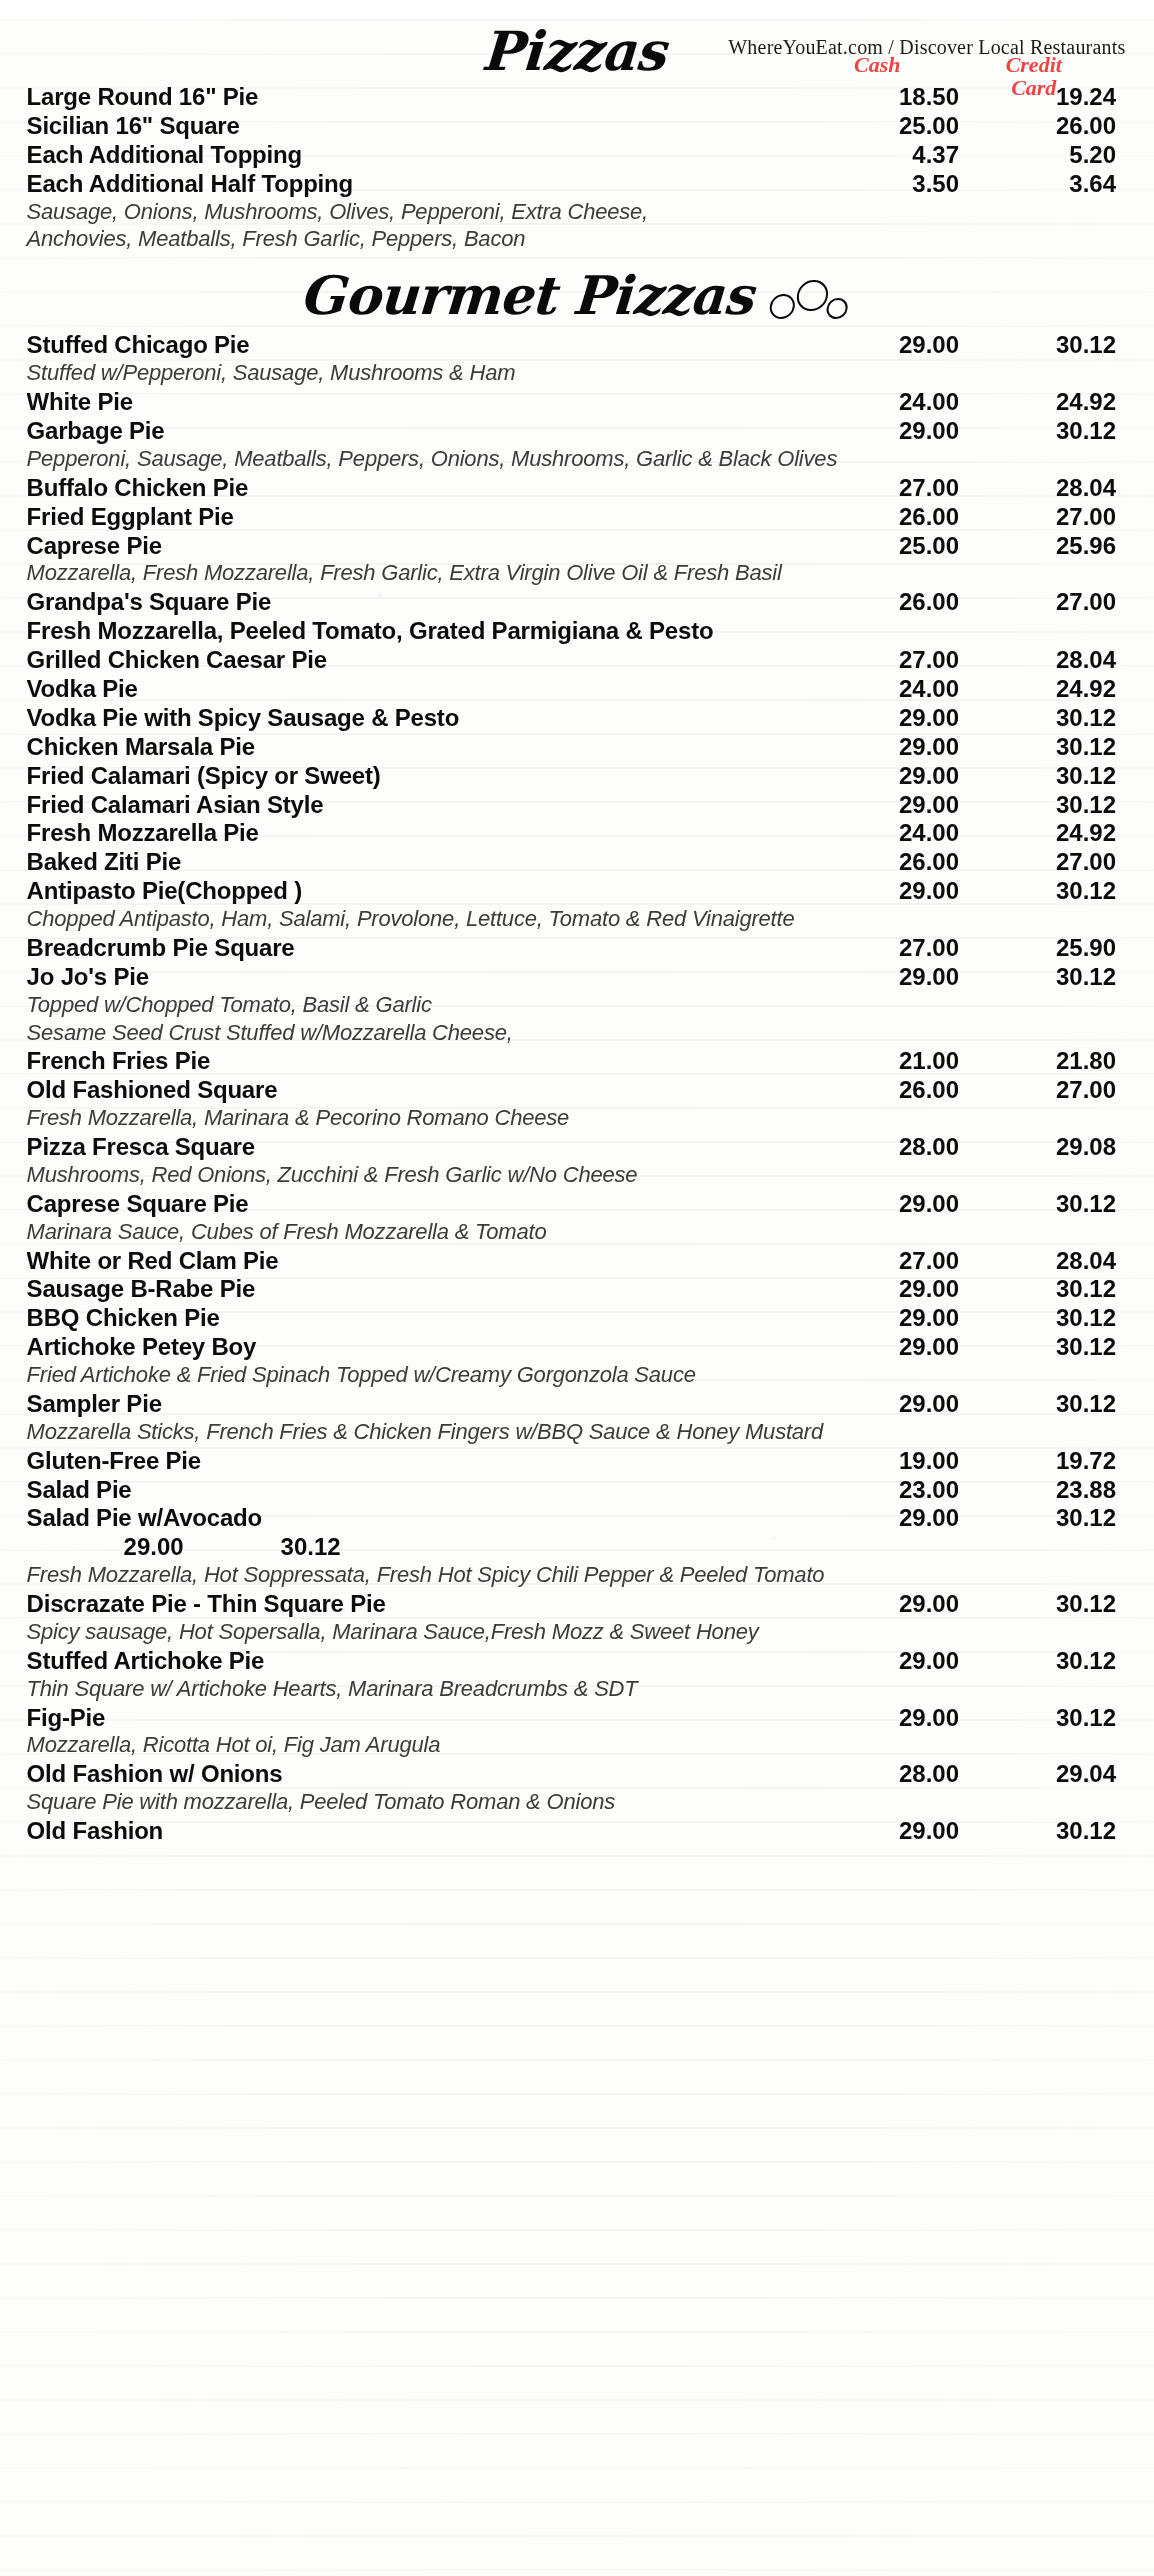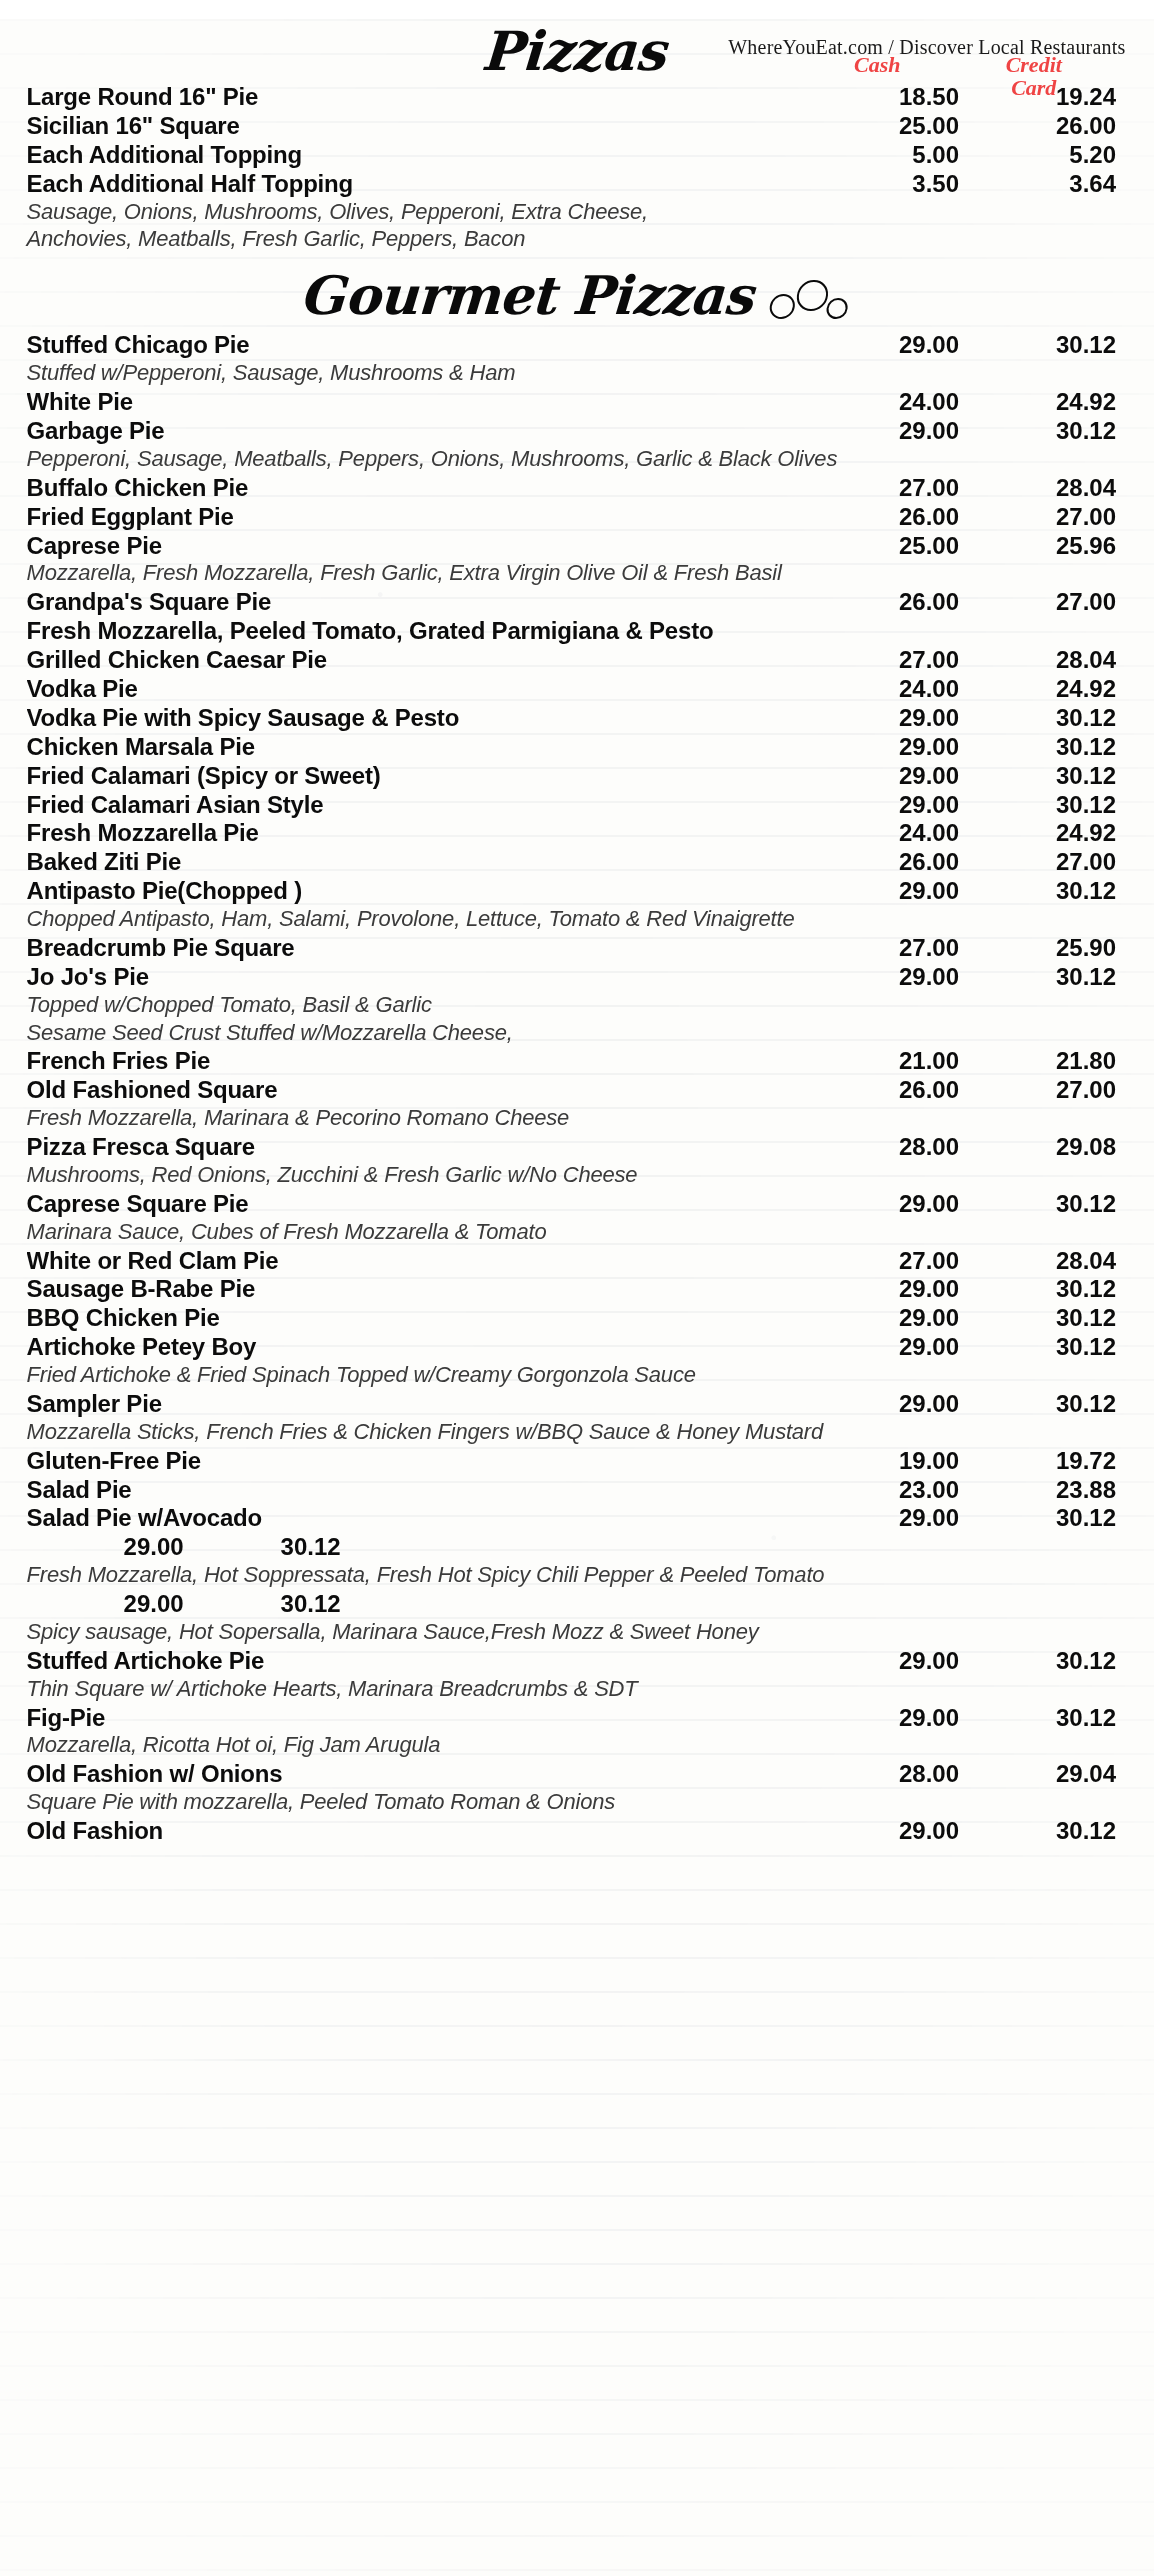--- a/index.html
+++ b/index.html
@@ -171,21 +171,21 @@
         <div class="price">18.50</div>
         <div class="price card">19.24</div>
       </div>
       <div class="row">
         <div class="item-name">Sicilian 16" Square</div>
         <div class="price">25.00</div>
         <div class="price card">26.00</div>
       </div>
       <div class="row">
         <div class="item-name">Each Additional Topping</div>
-        <div class="price">5.00</div>
+        <div class="price">4.37</div>
         <div class="price card">5.20</div>
       </div>
       <div class="row">
         <div class="item-name">Each Additional Half Topping</div>
         <div class="price">3.50</div>
         <div class="price card">3.64</div>
       </div>
       <div class="desc">Sausage, Onions, Mushrooms, Olives, Pepperoni, Extra Cheese,</div>
       <div class="desc">Anchovies, Meatballs, Fresh Garlic, Peppers, Bacon</div>
     </div>
@@ -360,20 +360,21 @@
           <div class="item-name">Salad Pie w/Avocado</div>
           <div class="price">29.00</div>
           <div class="price card">30.12</div>
         </div>
         <div class="row">
           <div class="price">29.00</div>
           <div class="price card">30.12</div>
         </div>
         <div class="desc">Fresh Mozzarella, Hot Soppressata, Fresh Hot Spicy Chili Pepper &amp; Peeled Tomato</div>
         <div class="row">
+          <div class="item-name">Discrazate Pie -  Thin Square Pie</div>
           <div class="price">29.00</div>
           <div class="price card">30.12</div>
         </div>
         <div class="desc">Spicy sausage, Hot Sopersalla, Marinara Sauce,Fresh Mozz &amp; Sweet Honey</div>
         <div class="row">
           <div class="item-name">Stuffed Artichoke Pie</div>
           <div class="price">29.00</div>
           <div class="price card">30.12</div>
         </div>
         <div class="desc">Thin Square w/ Artichoke Hearts, Marinara Breadcrumbs &amp; SDT</div>

